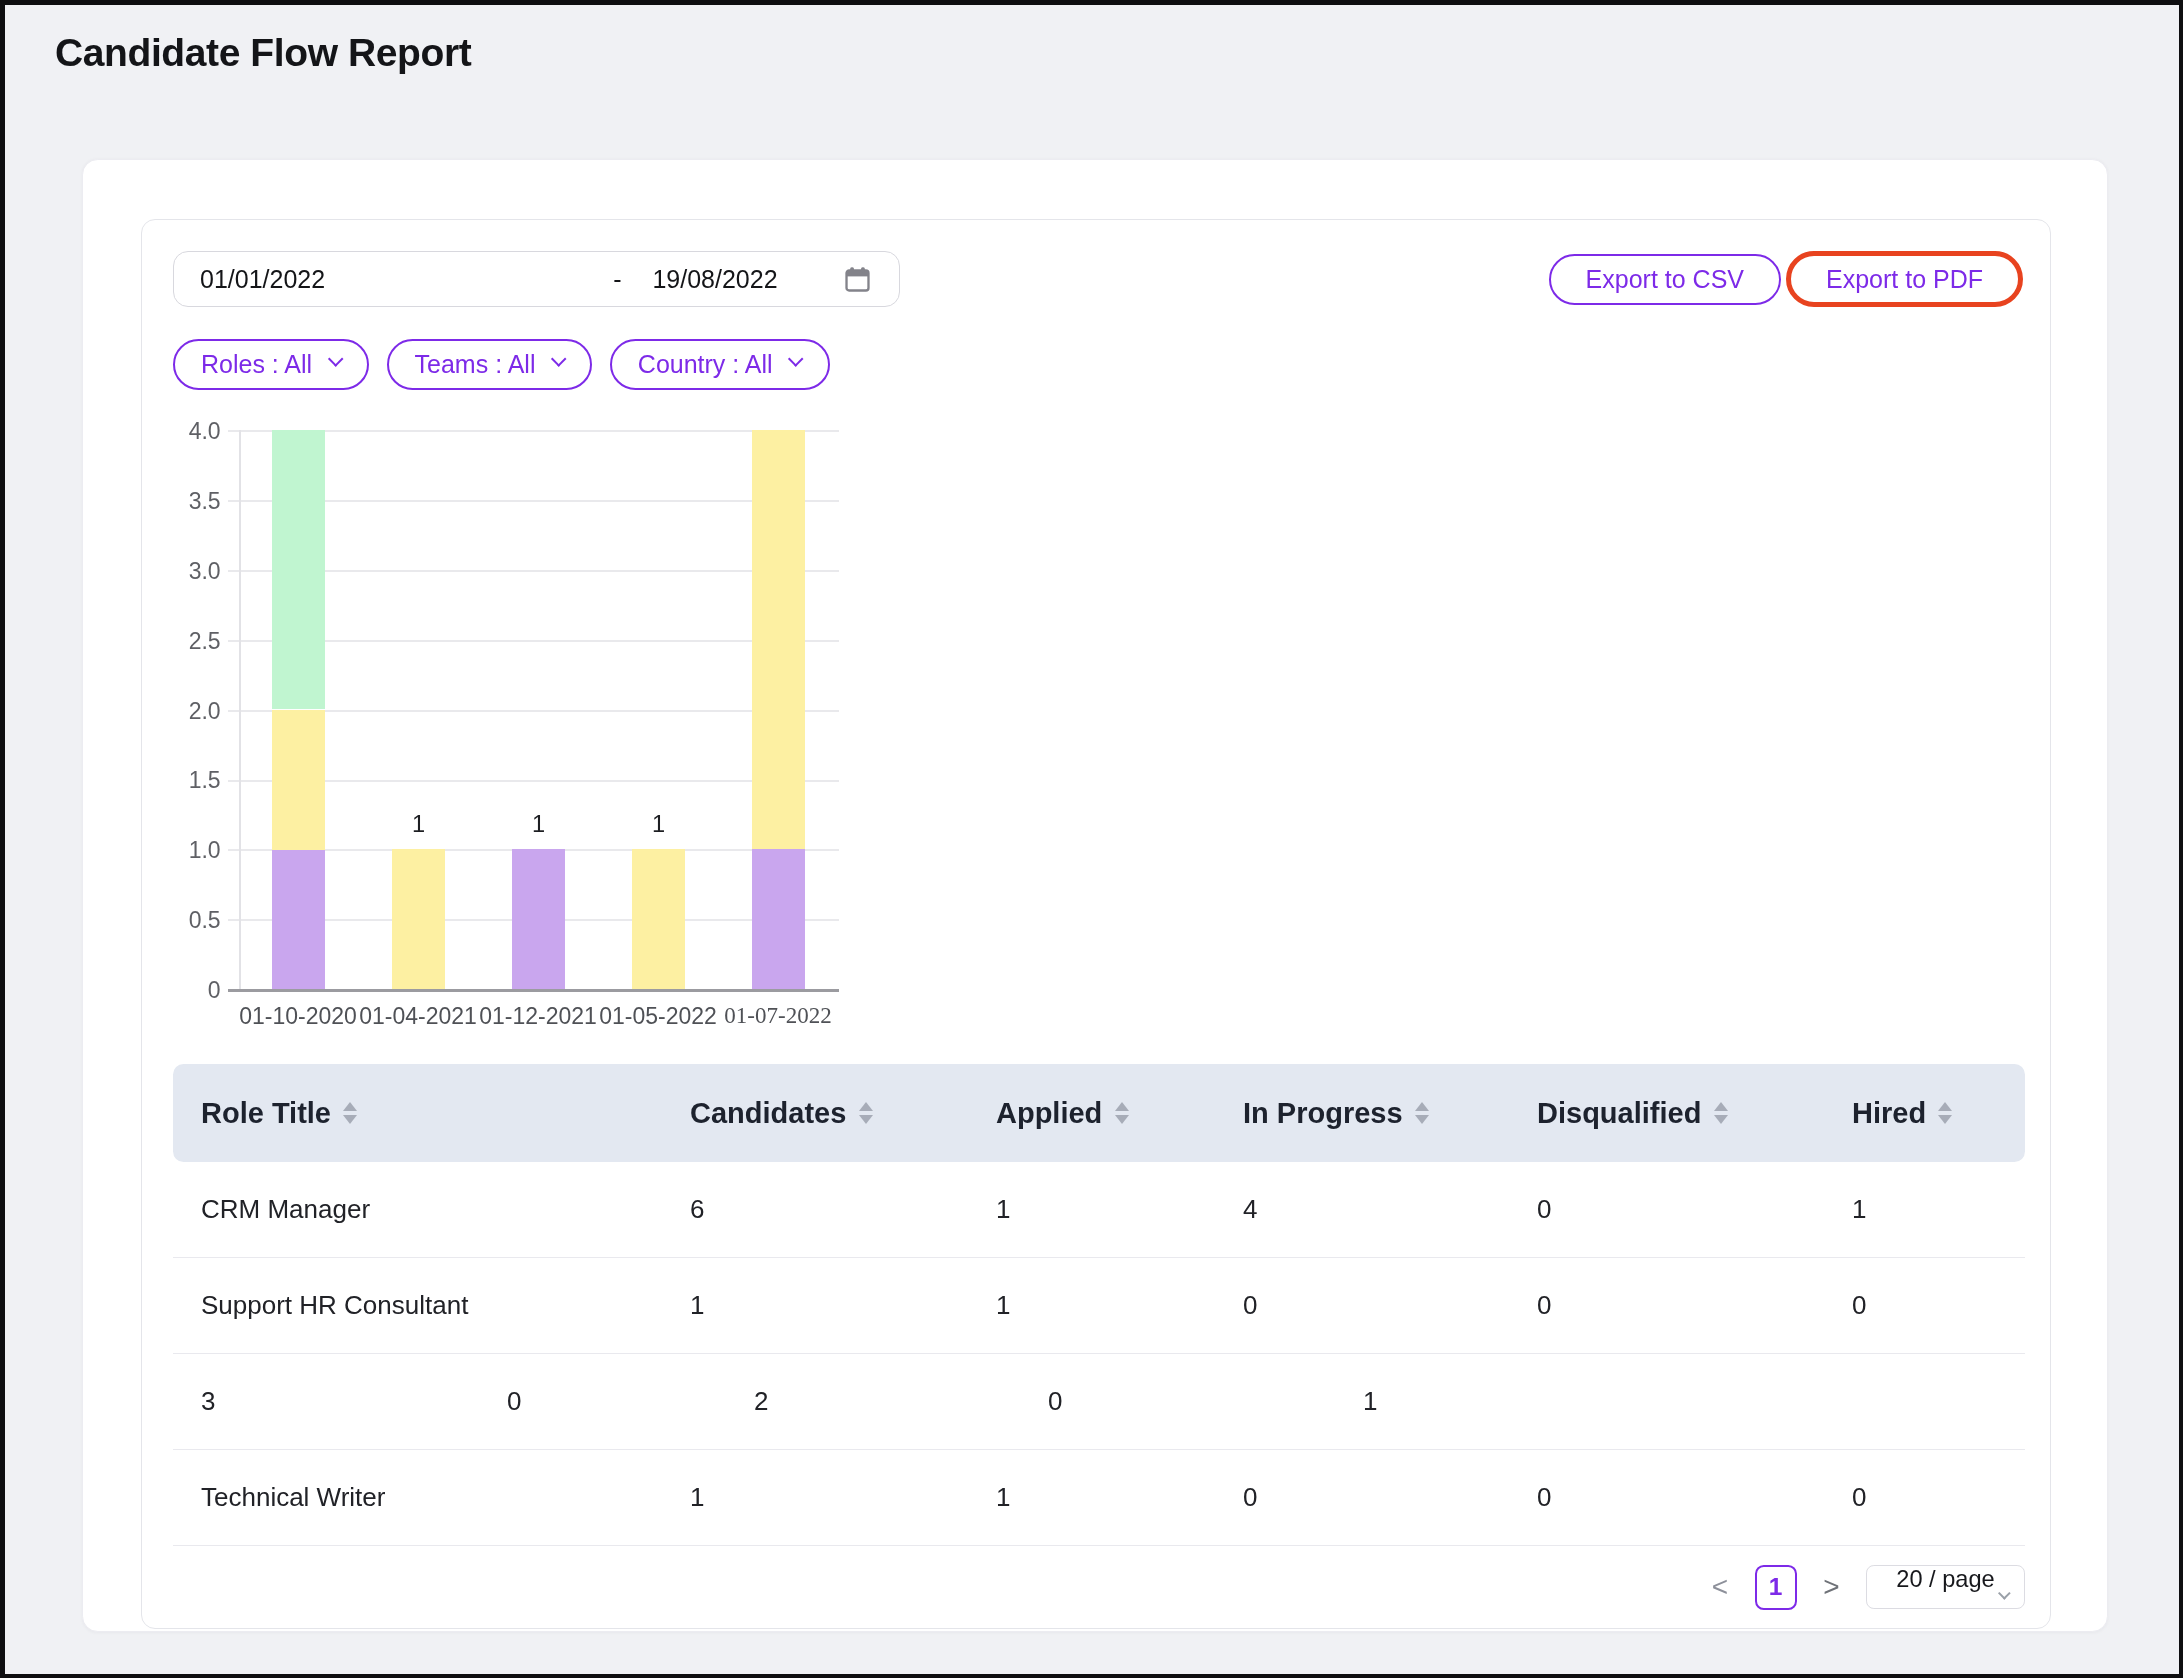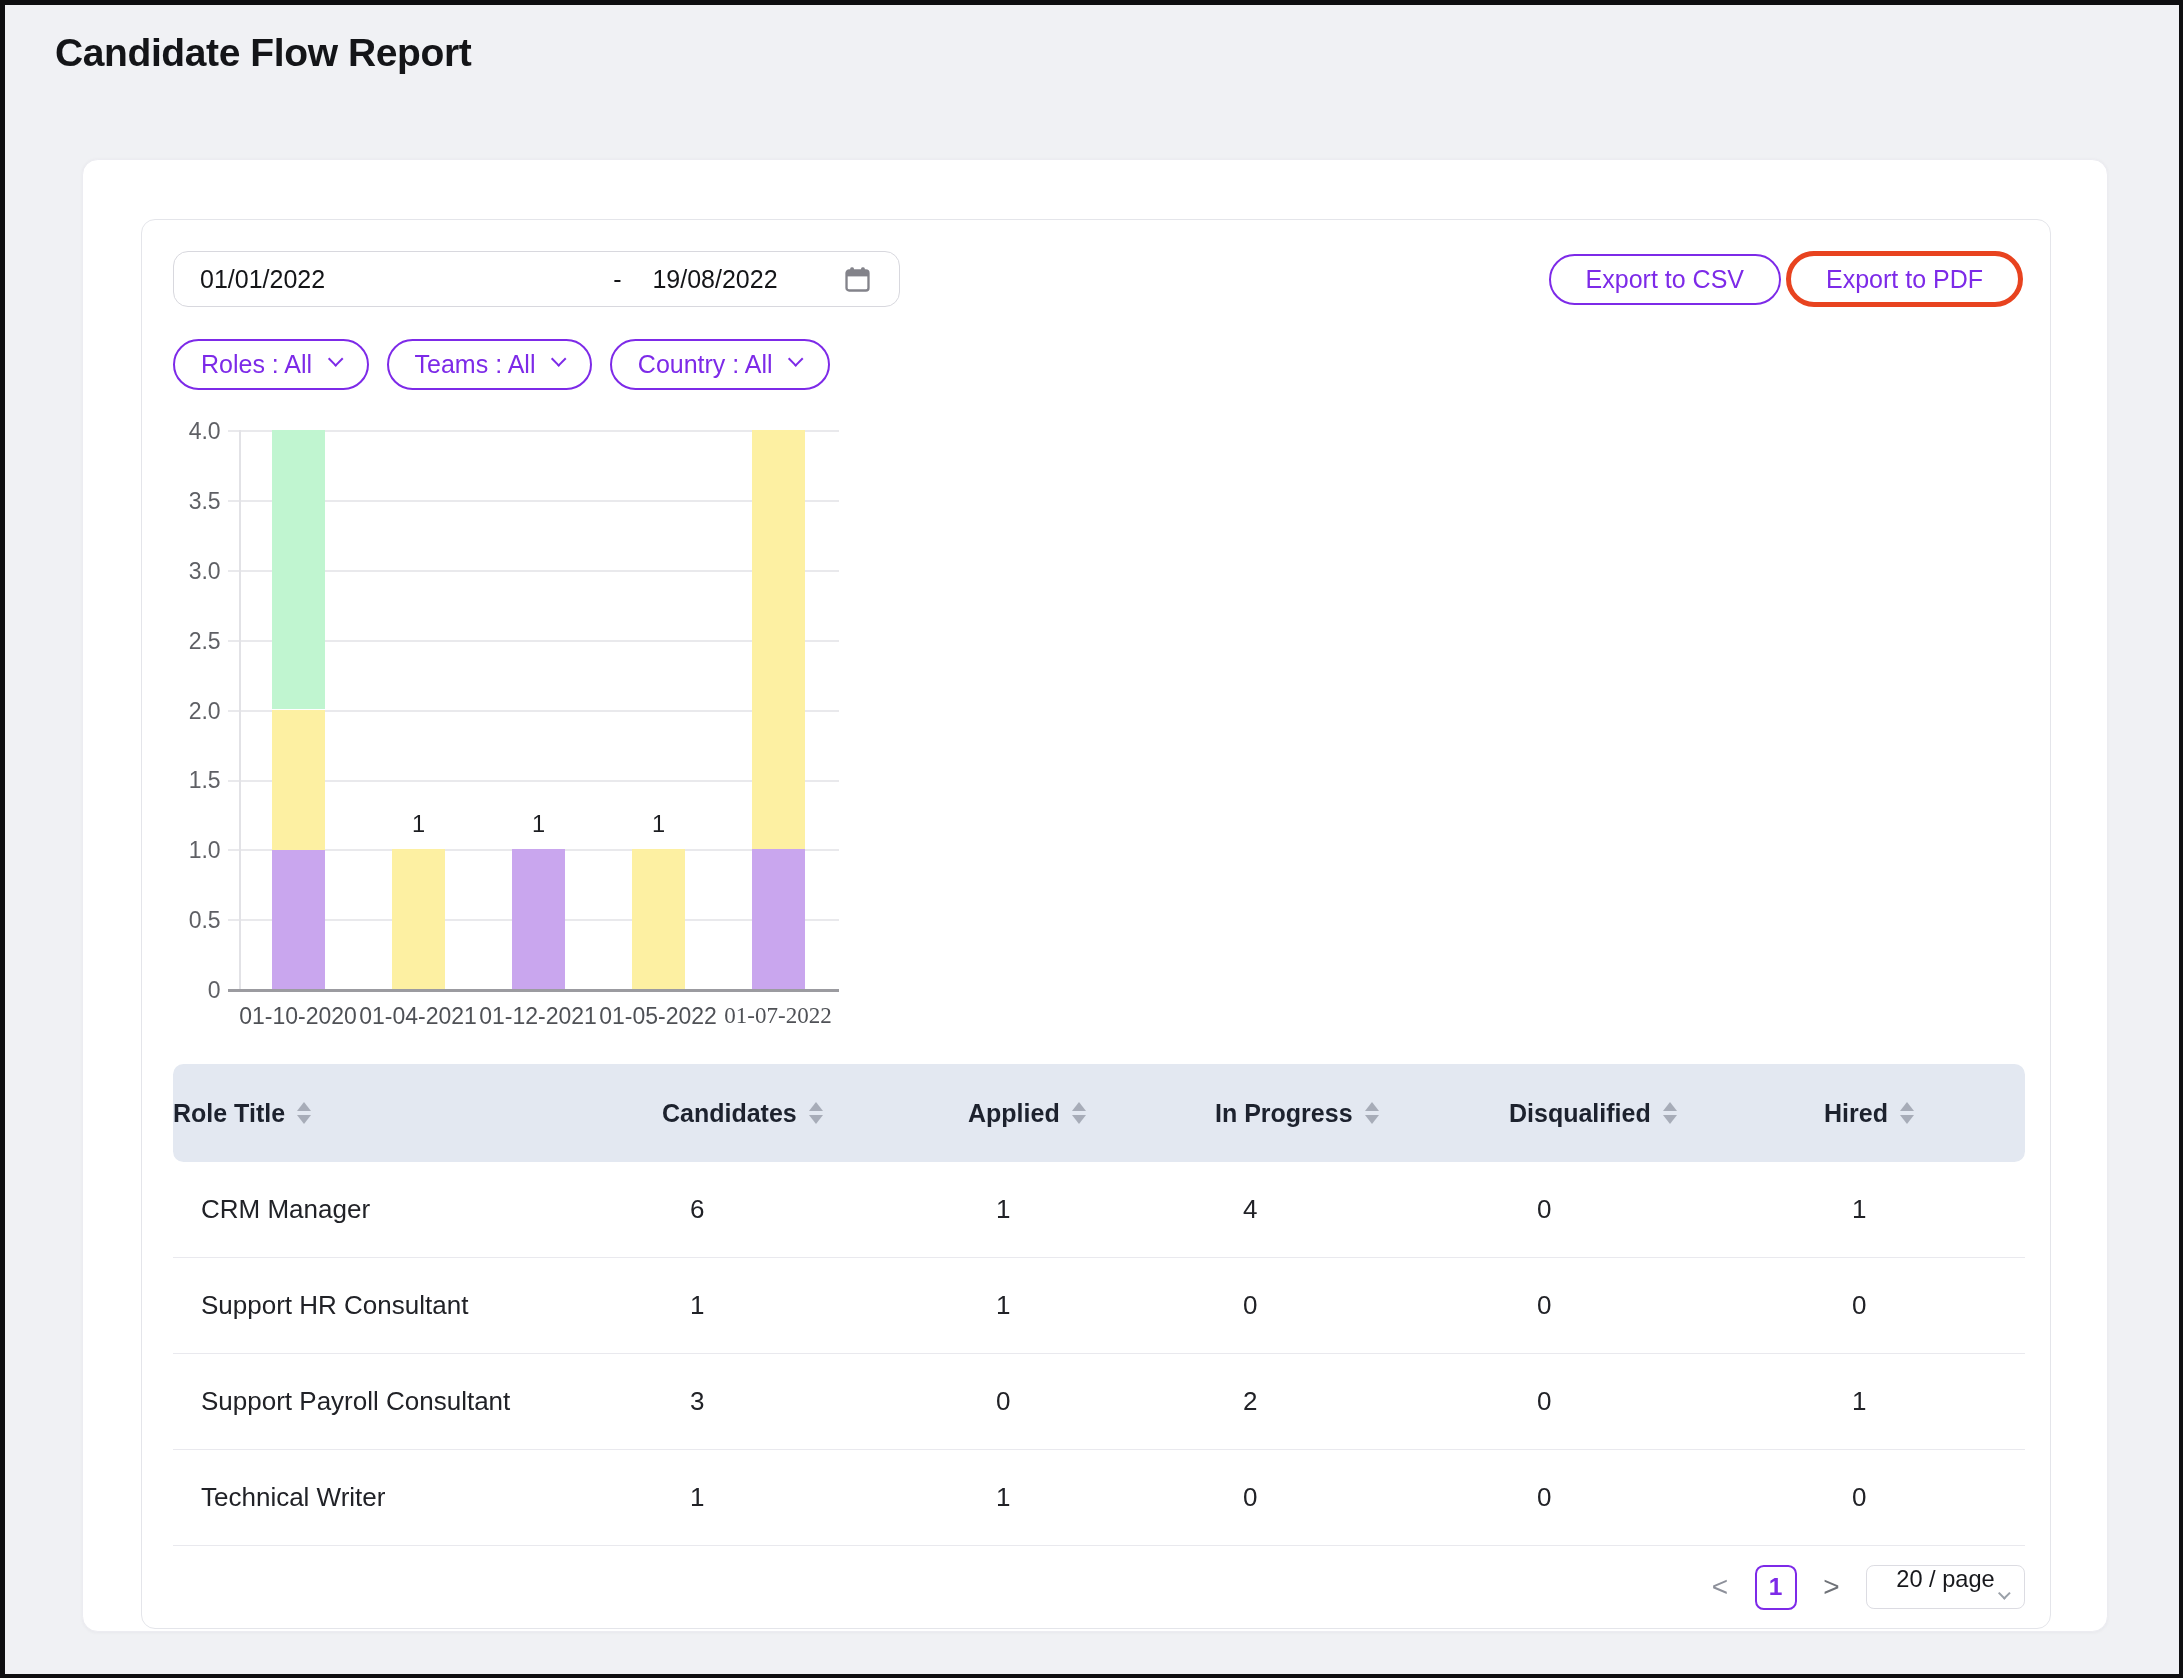--- a/index.html
+++ b/index.html
@@ -37,21 +37,21 @@
   .gridline.base { background:#9b9ba0; height:2.6px; }
   .yaxis-line { position:absolute; width:1.7px; background:#e2e2e6; }
   .tick-label { position:absolute; width:52px; text-align:right; font-size:23px; color:#5f6065; line-height:28px; }
   .bar-seg { position:absolute; }
   .bar-label { position:absolute; width:53px; text-align:center; font-size:23.6px; color:#1d1e22; }
   .x-label { position:absolute; width:122px; text-align:center; font-size:23px; color:#4f5156; }
 
   
   .table { width:1852px; margin-top:28px; }
   .thead { display:flex; height:98px; background:#e3e8f1; border-radius:10.5px; align-items:center; }
-  .th { display:flex; align-items:center; font-size:25px; font-weight:700; color:#1d222e; cursor:pointer; }
+  .th { display:flex; align-items:center; font-size:29px; font-weight:700; color:#1d222e; padding-left:28px; cursor:pointer; }
   .sort { display:flex; flex-direction:column; gap:3.5px; margin-left:12.2px; }
   .sort .up { width:0; height:0; border-left:7px solid transparent; border-right:7px solid transparent; border-bottom:9.6px solid #a7acb8; }
   .sort .dn { width:0; height:0; border-left:7px solid transparent; border-right:7px solid transparent; border-top:9.6px solid #a7acb8; }
   .c0{width:489px;} .c1{width:306px;} .c2{width:247px;} .c3{width:294px;} .c4{width:315px;} .c5{width:199px;}
   .trow { display:flex; height:96px; align-items:center; border-bottom:1.7px solid #e9e9ee; }
   .td { font-size:26px; color:#212227; padding-left:28px; }
 
   
   .tfoot { width:1852px; height:82px; display:flex; align-items:center; justify-content:flex-end; gap:23px; }
   .pg-chev { font-size:28px; color:#8d909a; cursor:pointer; line-height:1; padding:3.5px; }
@@ -199,21 +199,20 @@
             </div>
             <div class="trow">
               <div class="td c0">Support HR Consultant</div>
               <div class="td c1">1</div>
               <div class="td c2">1</div>
               <div class="td c3">0</div>
               <div class="td c4">0</div>
               <div class="td c5">0</div>
             </div>
             <div class="trow">
-              <div class="td c0">Support Payroll Consultant</div>
               <div class="td c1">3</div>
               <div class="td c2">0</div>
               <div class="td c3">2</div>
               <div class="td c4">0</div>
               <div class="td c5">1</div>
             </div>
             <div class="trow">
               <div class="td c0">Technical Writer</div>
               <div class="td c1">1</div>
               <div class="td c2">1</div>

